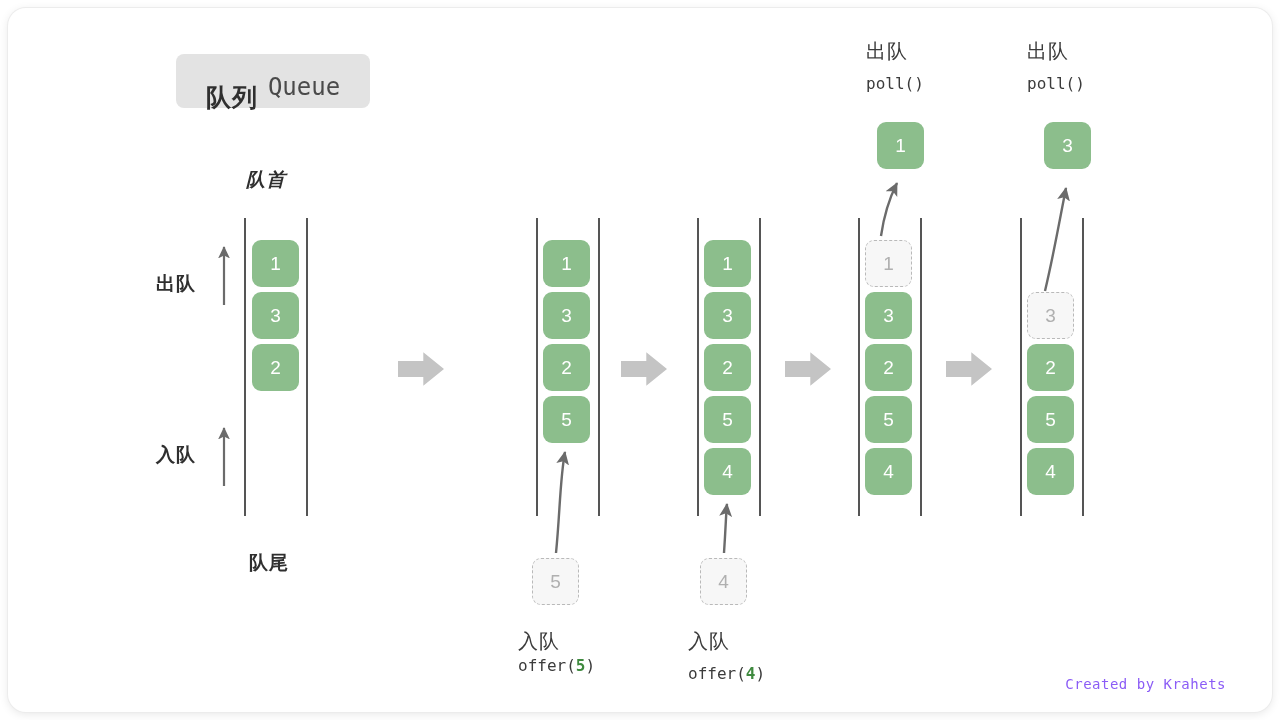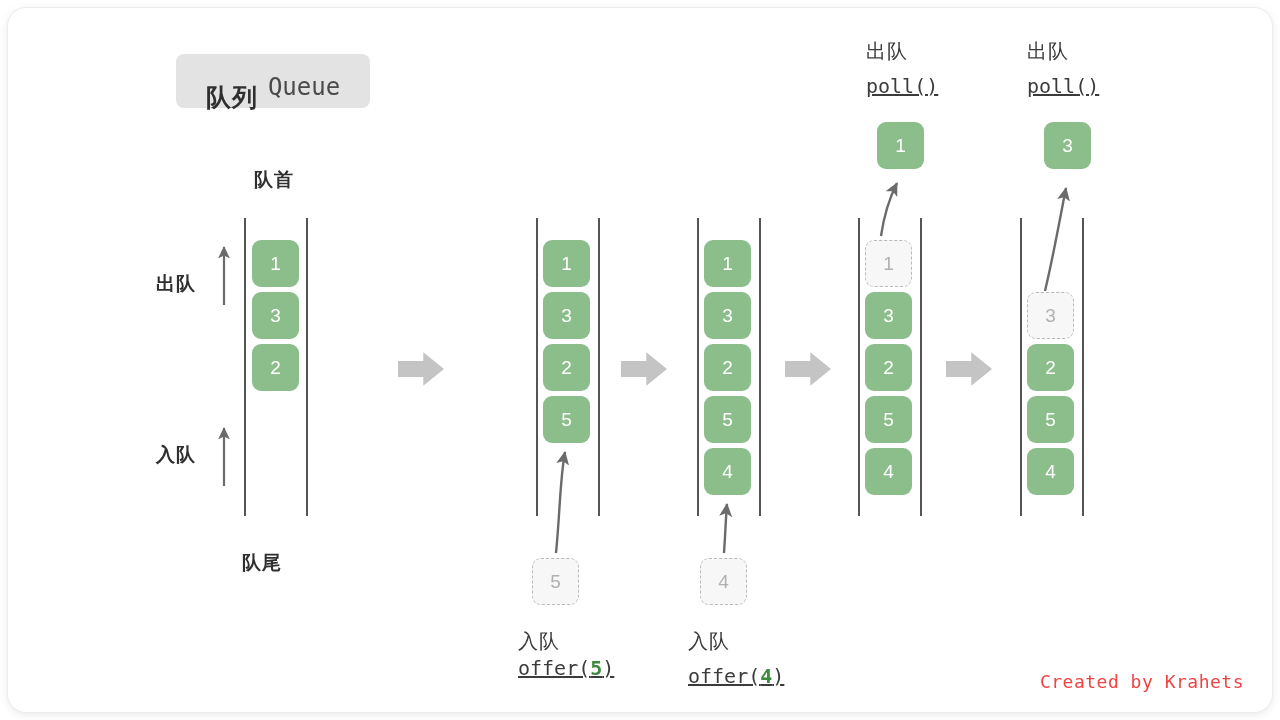--- a/index.html
+++ b/index.html
@@ -61,24 +61,23 @@
   }
   .cn-reg {
     font-family: "Liberation Sans", sans-serif;
     font-size: 20px;
     color: #3b3b3b;
     letter-spacing: 1px;
     white-space: nowrap;
   }
   .mono {
     font-family: "DejaVu Sans Mono", monospace;
-    font-size: 20px;
+    font-size: 16px;
     color: #3b3b3b;
     white-space: nowrap;
-    text-decoration: underline;
   }
   .mono .hl { color: #3f8a3f; font-weight: bold; }
 
   
   .rail {
     width: 1.6px;
     background: #555555;
   }
 
   
@@ -106,42 +105,42 @@
   
   .step-arrow {
     width: 46px;
     height: 40px;
     background: #c4c4c4;
     clip-path: polygon(0% 30%, 55% 30%, 55% 8%, 100% 50%, 55% 92%, 55% 70%, 0% 70%);
   }
 
   
   #watermark {
-    right: 28px; bottom: 20px;
+    right: 46px; bottom: 20px;
     font-family: "DejaVu Sans Mono", monospace;
-    font-size: 18px;
-    color: #ef4444;
+    font-size: 14px;
+    color: #8b5cf6;
     letter-spacing: 0.5px;
   }
 
   svg.overlay { position: absolute; left: 0; top: 0; pointer-events: none; }
 </style>
 </head>
 <body>
 
 <div id="card">
 
   <div class="abs" id="title-chip">
     <span class="cn">队列</span>
     <span class="en">Queue</span>
   </div>
 
-  <div class="abs cn-bold" style="left:238px; top:159px; width:56px; text-align:center;">队首</div>
-
-  <div class="abs cn-bold" style="left:226px; top:542px; width:56px; text-align:center;">队尾</div>
+  <div class="abs cn-bold" style="left:238px; top:159px; width:56px; text-align:left;font-style:italic;">队首</div>
+
+  <div class="abs cn-bold" style="left:233px; top:542px; width:56px; text-align:center;">队尾</div>
 
   <div class="abs cn-bold" style="left:148px; top:263px;">出队</div>
   <div class="abs cn-bold" style="left:148px; top:434px;">入队</div>
 
   <div class="abs rail" style="left:236px; top:210px; height:298px;"></div>
   <div class="abs rail" style="left:298px; top:210px; height:298px;"></div>
 
   <div class="abs box filled" style="left:244px; top:232px;">1</div>
   <div class="abs box filled" style="left:244px; top:284px;">3</div>
   <div class="abs box filled" style="left:244px; top:336px;">2</div>

